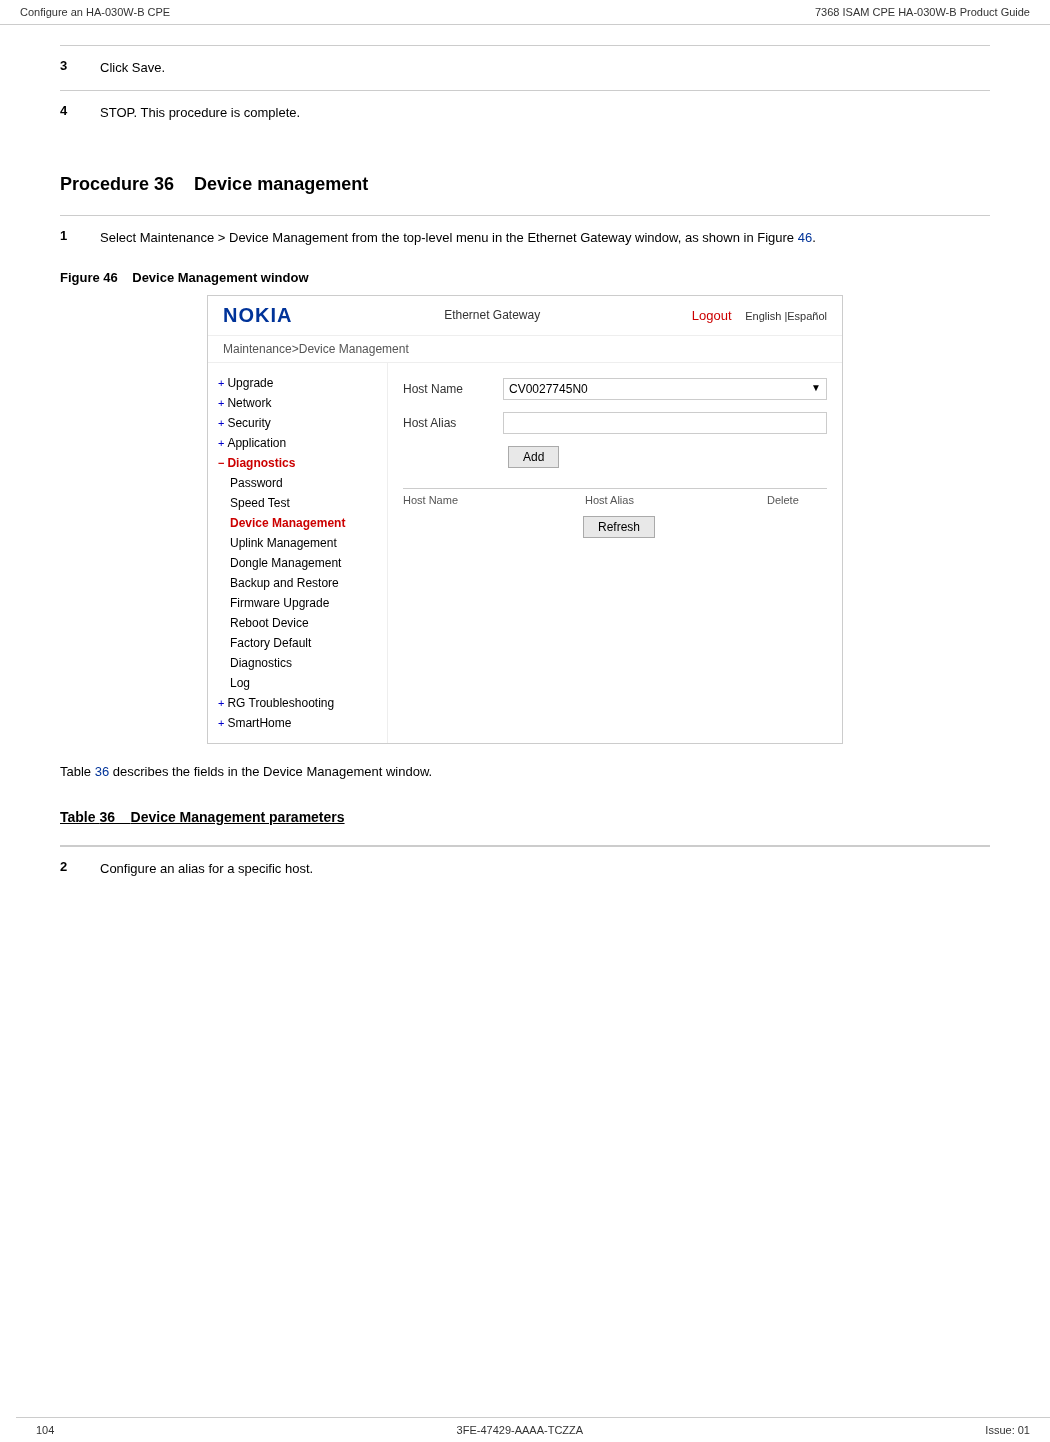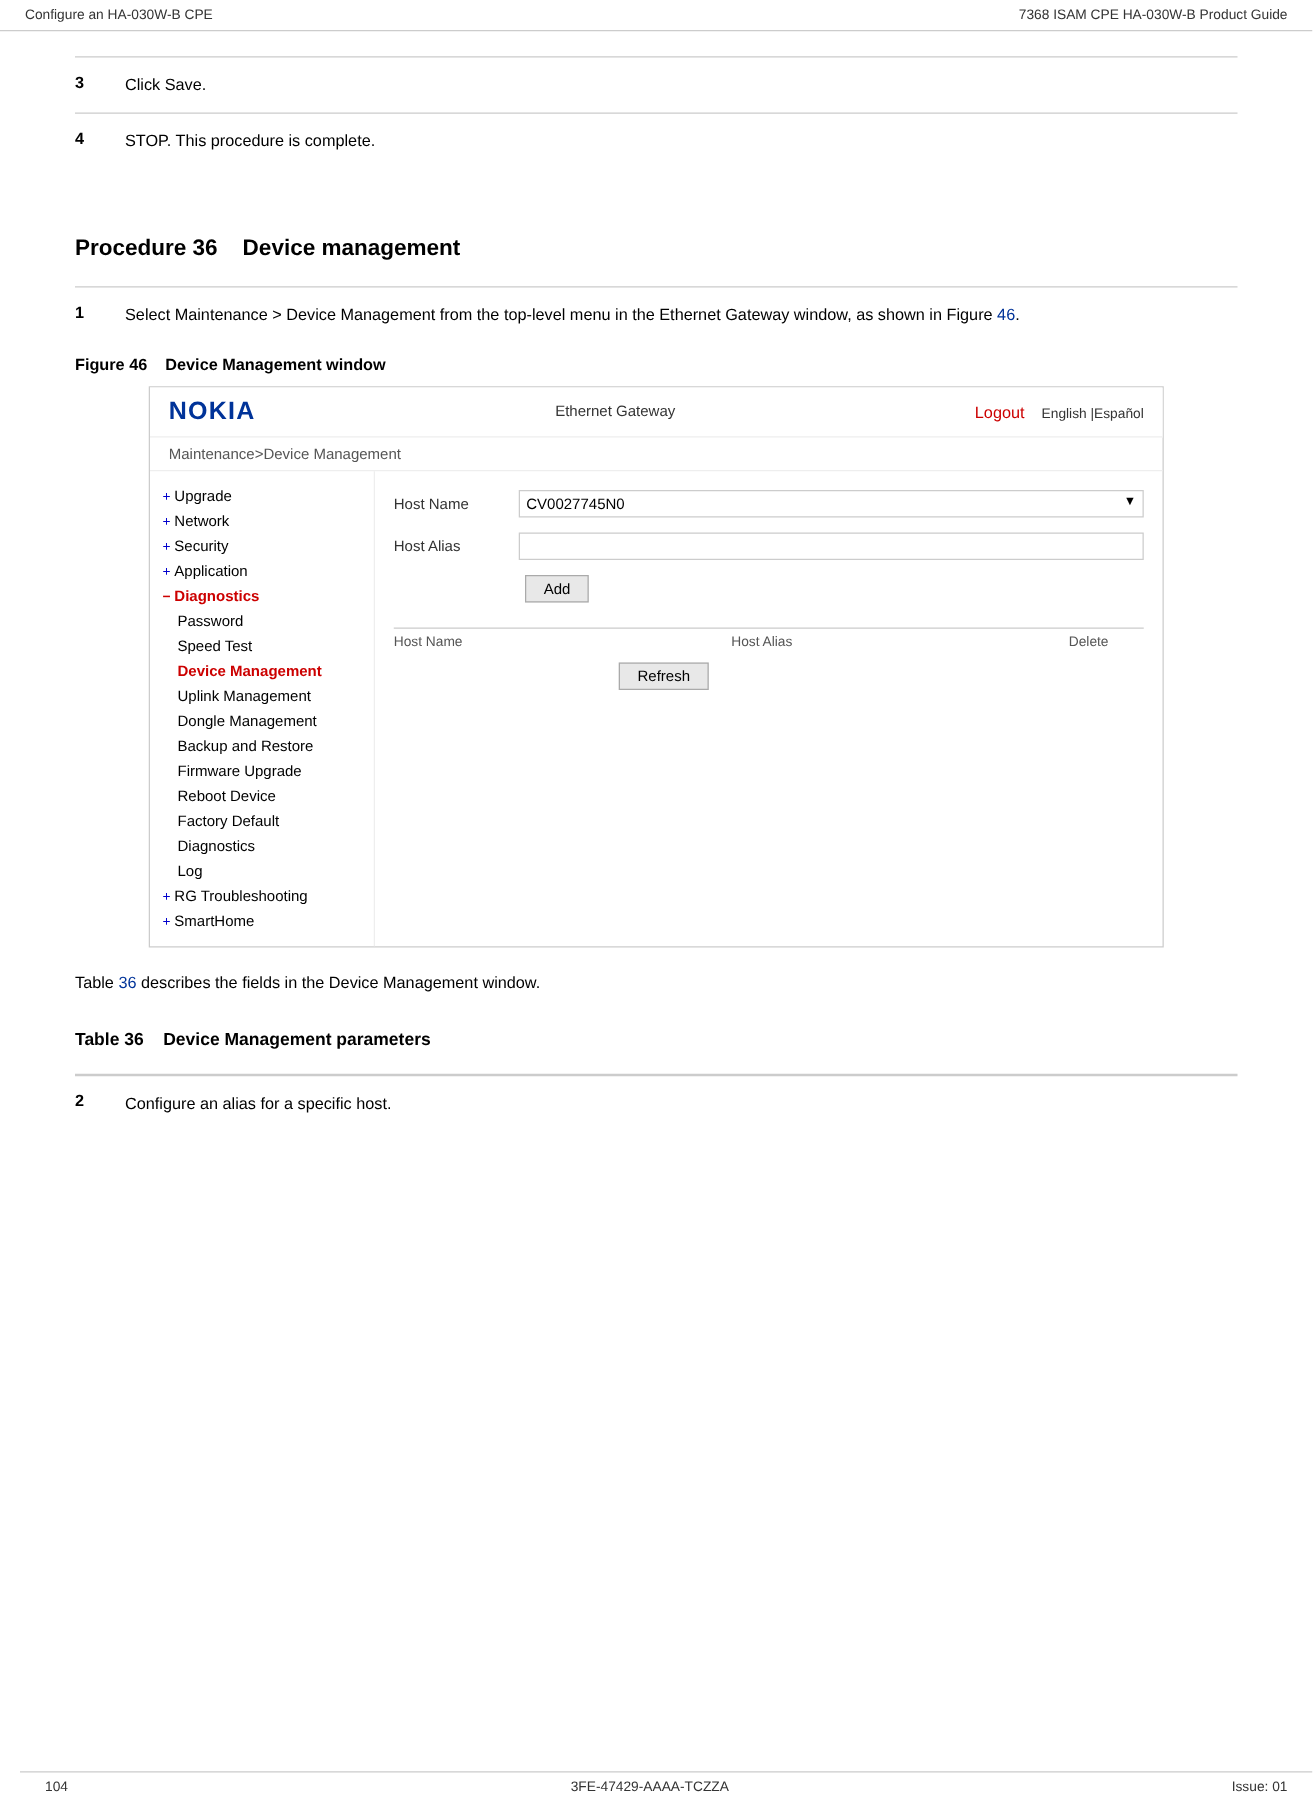--- a/index.html
+++ b/index.html
@@ -56,40 +56,40 @@
       font-size: 13px;
     }
     .step-text {
       flex: 1;
       font-size: 13px;
       line-height: 1.5;
     }
 
     
     .section-title {
-      margin-top: 54px;
+      margin-top: 40px;
       margin-bottom: 20px;
     }
     .section-title h2 {
       font-size: 18px;
       font-weight: bold;
     }
 
     
     .figure-label {
       font-weight: bold;
       font-size: 13px;
       margin-bottom: 10px;
       margin-top: 10px;
     }
 
     
     .nokia-window {
       border: 1px solid #ccc;
-      width: 812px;
+      width: 636px;
       margin: 0 auto 20px auto;
       background: #fff;
     }
     .nokia-topbar {
       display: flex;
       justify-content: space-between;
       align-items: center;
       padding: 8px 15px;
       background: #fff;
       border-bottom: 1px solid #eee;
@@ -219,20 +219,21 @@
     }
 
     
     .table-section {
       margin-top: 30px;
     }
     .table-label {
       font-weight: bold;
       font-size: 14px;
       margin-bottom: 12px;
+      text-decoration: underline;
     }
     .data-table {
       width: 100%;
       border-collapse: collapse;
       font-size: 13px;
     }
     .data-table th {
       background: #c8d8e8;
       border: 1px solid #999;
       padding: 6px 10px;

